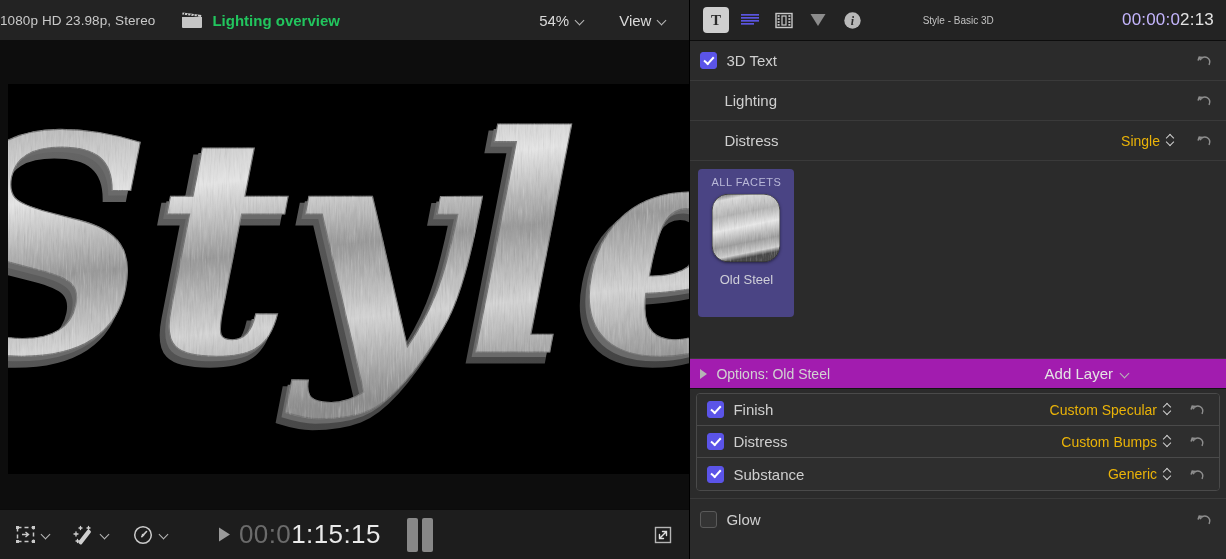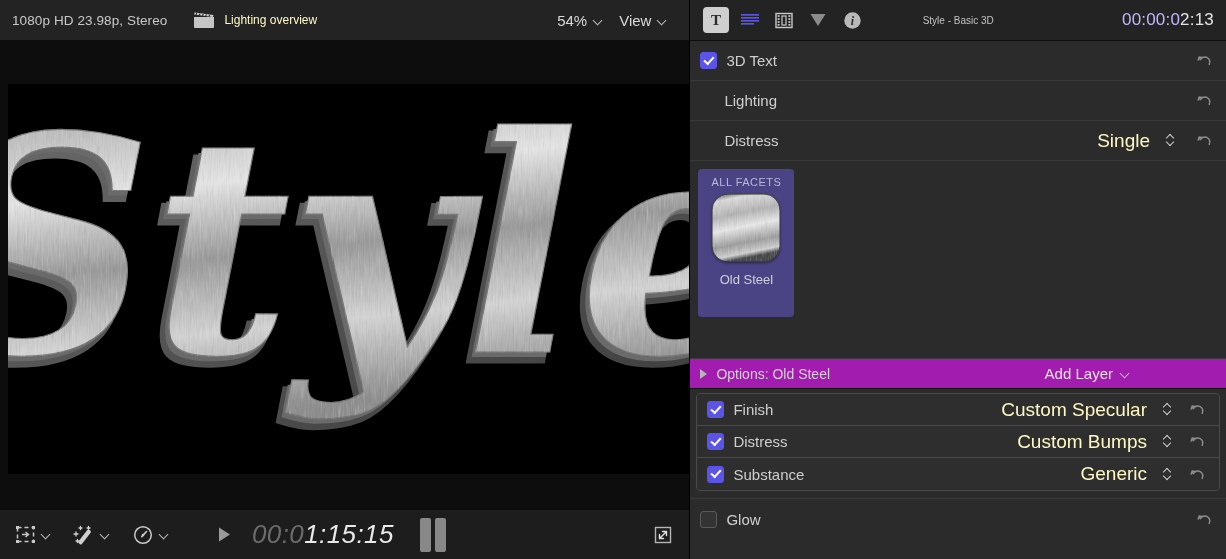--- a/index.html
+++ b/index.html
@@ -36,34 +36,34 @@
     min-height: 40px;
     background: #232323;
     display: flex;
     align-items: center;
     border-bottom: 1px solid #0d0d0d;
     position: relative;
   }
   .vt-clip-info {
     color: #c9c9c9;
     font-size: 13.5px;
-    padding-left: 12px;
     letter-spacing: .1px;
     white-space: nowrap;
   }
   .vt-center {
     display: flex;
     align-items: center;
     gap: 9px;
     margin-left: 26px;
   }
   .vt-title {
-    color: #fef9c3;
-    font-size: 12px;
+    color: #22c55e;
+    font-size: 15px;
     white-space: nowrap;
+    font-weight: bold;
   }
   .vt-right {
     margin-left: auto;
     display: flex;
     align-items: flex-end;
     gap: 0px;
     padding-right: 14px;
   }
   .vt-btn {
     display: flex;
@@ -142,22 +142,21 @@
     align-items: center;
     justify-content: center;
   }
   .timecode {
     font-size: 26px;
     letter-spacing: .4px;
     color: #e9e9e9;
     font-family: "Liberation Sans", sans-serif;
     display: flex;
     align-items: baseline;
-    margin-left: 17px;
-    font-style: italic;
+    margin-left: 4px;
   }
   .timecode .dim { color: #6b6b6b; }
   .bb-bars {
     display: flex;
     gap: 4px;
     margin-left: 26px;
   }
   .bb-bars i {
     display: block;
     width: 11px;
@@ -271,23 +270,23 @@
   .cb.spacer { background: none; border: none; }
   .row-label {
     color: #cfcfcf;
     font-size: 15px;
     white-space: nowrap;
   }
   .row-value {
     margin-left: auto;
     display: flex;
     align-items: center;
-    gap: 16px;
-    color: #fef9c3;
-    font-size: 19px;
+    gap: 6px;
+    color: #eab308;
+    font-size: 14px;
     white-space: nowrap;
     padding-right: 10px;
   }
   .updown {
     display: inline-block;
     width: 10px;
     height: 15px;
     position: relative;
   }
   .updown::before, .updown::after {
@@ -429,21 +428,21 @@
           </svg>
         </span>
         <span class="vt-title">Lighting overview</span>
       </div>
 
       <div class="vt-right">
         <div class="vt-btn">
           <span>54%</span>
           <span class="chev"></span>
         </div>
-        <div class="vt-btn" style="margin-left:0">
+        <div class="vt-btn" style="margin-left:18px">
           <span>View</span>
           <span class="chev"></span>
         </div>
       </div>
     </div>
 
     <div id="viewer-stage">
       <div id="viewer-canvas">
         <svg id="style-art" viewBox="0 0 690 390" preserveAspectRatio="xMidYMid meet">
           <defs>

